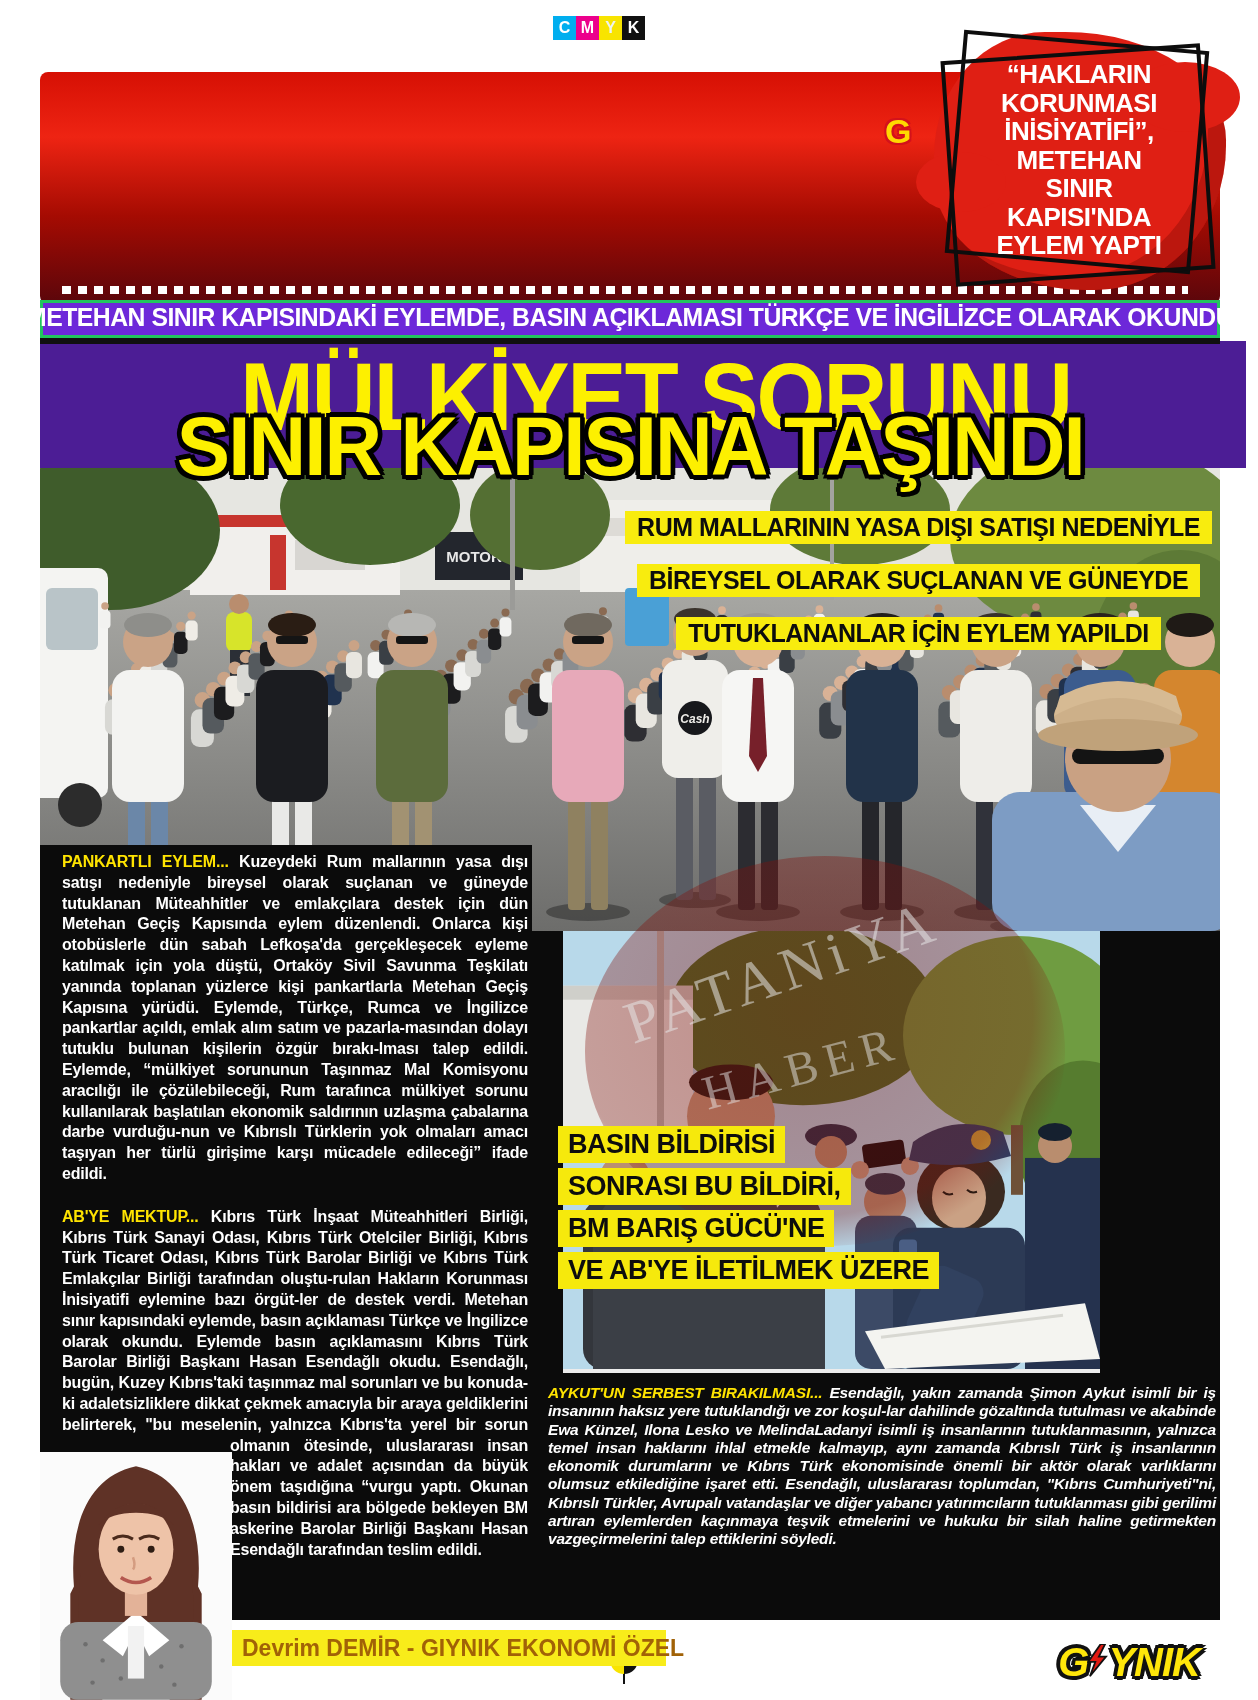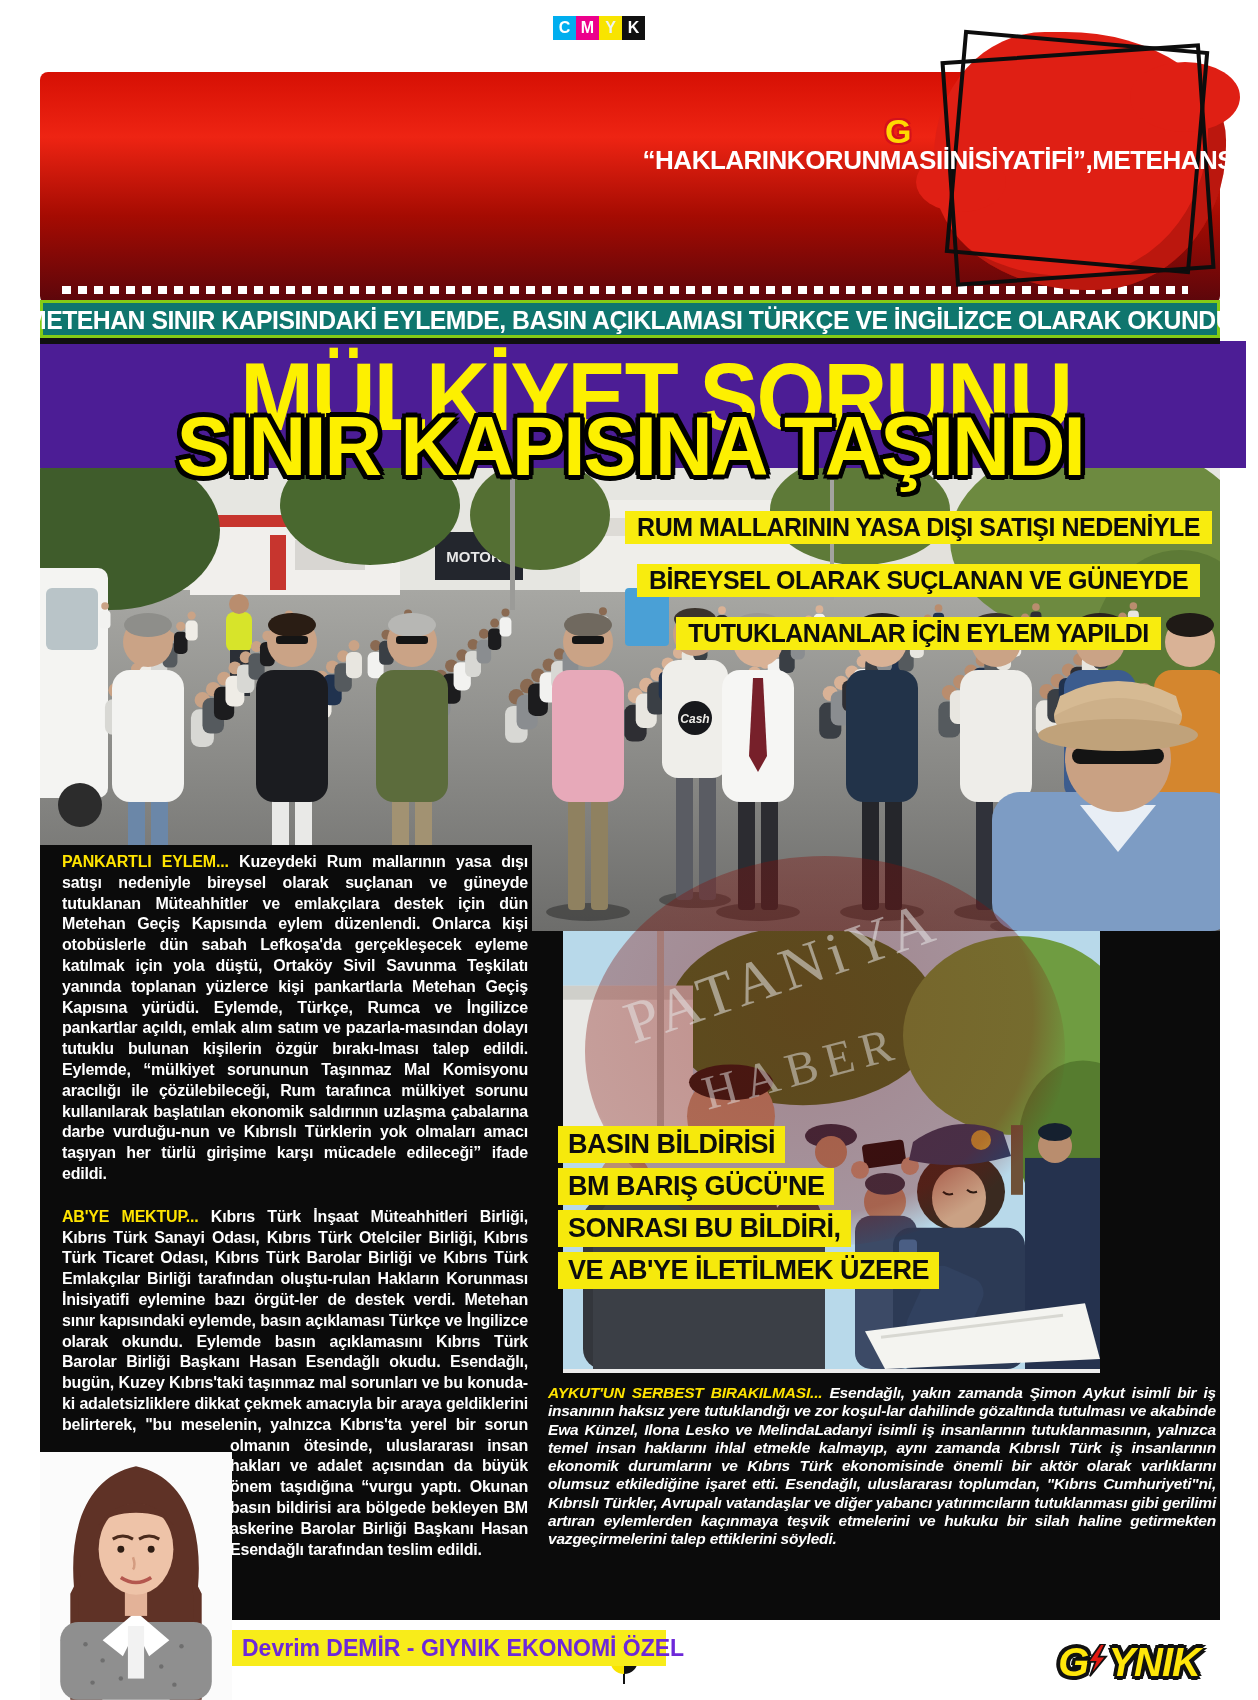--- a/index.html
+++ b/index.html
@@ -29,26 +29,26 @@
   
   .splash{left:928px;top:22px;width:302px;height:276px;z-index:3;}
   .blob,.blob:before,.blob:after{position:absolute;background:#df1f14;}
   .blob{left:6px;top:10px;right:4px;bottom:8px;border-radius:38% 55% 45% 52%/48% 42% 56% 44%;
     box-shadow:0 0 0 0 #df1f14, inset -18px -14px 0 rgba(120,8,4,.35);}
   .blob:before{content:"";width:90px;height:60px;left:-18px;top:120px;border-radius:50%;}
   .blob:after{content:"";width:110px;height:70px;right:-14px;top:30px;border-radius:50%;}
   .frame{position:absolute;border:4px solid #0d0d0d;}
   .f1{left:26px;top:18px;right:30px;bottom:34px;transform:rotate(5deg);}
   .f2{left:20px;top:30px;right:22px;bottom:20px;transform:rotate(-4deg);}
-  .splash-text{position:absolute;inset:0;display:flex;flex-direction:row;justify-content:center;align-items:center;
+  .splash-text{position:absolute;inset:0;display:flex;flex-direction:column;justify-content:center;align-items:center;
     color:#fff;font-weight:800;font-size:26px;line-height:1.1;text-align:center;letter-spacing:-.5px;}
 
   
-  .kicker{left:40px;top:300px;width:1180px;height:38px;background:#0f766e;border:3px solid #84cc16;
-    box-sizing:border-box;z-index:4;display:flex;align-items:flex-end;justify-content:center;
+  .kicker{left:40px;top:300px;width:1180px;height:38px;background:#6d28d9;border:3px solid #22c55e;
+    box-sizing:border-box;z-index:4;display:flex;align-items:flex-start;justify-content:center;
     box-shadow:0 6px 0 #101010;}
   .kicker span{color:#fff;font-weight:800;font-size:25px;letter-spacing:-.5px;transform:scaleX(.99);white-space:nowrap;}
 
   
   .headbox{left:40px;top:341px;width:1180px;height:127px;background:#4c1d95;z-index:2;text-align:center;padding-left:26px;}
   .h-line1{display:inline-block;margin-top:8px;color:#fdf000;font-weight:800;font-size:96px;line-height:1;
     letter-spacing:-2px;transform:scaleX(.92);white-space:nowrap;}
   .h-line2{left:40px;top:404px;width:1180px;text-align:center;z-index:6;}
   .h-line2 span{display:inline-block;color:#fdf000;font-weight:800;font-size:84px;line-height:1;letter-spacing:-2px;
     transform:scaleX(.95);white-space:nowrap;
@@ -91,21 +91,21 @@
   .photo-float{float:left;width:158px;height:170px;margin:4px 10px 0 0;}
   .col-right{left:548px;top:1384px;width:668px;z-index:5;color:#fff;font-size:15.5px;font-weight:700;
     line-height:1.18;text-align:justify;letter-spacing:-.2px;font-style:italic;}
 
   
   .portrait{left:40px;top:1452px;width:192px;height:248px;z-index:8;background:#fbfbfb;}
   .portrait svg{display:block;width:100%;height:100%;}
 
   
   .ribbon{left:100px;top:1630px;width:566px;height:36px;background:#f8ec1a;z-index:7;display:flex;align-items:center;}
-  .ribbon span{margin-left:142px;color:#6d28d9;font-weight:800;font-size:23px;white-space:nowrap;}
+  .ribbon span{margin-left:142px;color:#a16207;font-weight:800;font-size:23px;white-space:nowrap;}
 
   
   .regmark{left:600px;top:1636px;width:48px;height:48px;z-index:6;}
 
   
   .glogo{right:58px;top:1642px;z-index:6;display:flex;align-items:flex-end;}
   .glogo .gl{font-style:italic;font-weight:800;font-size:40px;line-height:1;color:#ffe60a;letter-spacing:-1px;
     text-shadow:-3px -3px 0 #111,3px -3px 0 #111,-3px 3px 0 #111,3px 3px 0 #111,-4px 0 0 #111,4px 0 0 #111,0 4px 0 #111,0 -4px 0 #111;}
   .glogo svg{margin:0 -1px 4px -1px;}
 </style>
@@ -527,22 +527,22 @@
       <path d="M318,408 L500,386" stroke="#d8d8d2" stroke-width="3"></path>
     </svg>
   </div>
 
   <div class="abs wm-circle"></div>
   <div class="abs wm-t1">PATANiYA</div>
   <div class="abs wm-t2">HABER</div>
 
   <div class="abs chips">
     <span>BASIN BİLDİRİSİ</span>
+    <span>SONRASI BU BİLDİRİ,</span>
     <span>BM BARIŞ GÜCÜ'NE</span>
-    <span>SONRASI BU BİLDİRİ,</span>
     <span>VE AB'YE İLETİLMEK ÜZERE</span>
   </div>
 
   <div class="abs col-left">
     <p><span class="lead">PANKARTLI EYLEM...</span><span> Kuzeydeki Rum mallarının yasa dışı satışı nedeniyle bireysel olarak suçlanan ve güneyde tutuklanan Müteahhitler ve emlakçılara destek için dün Metehan Geçiş Kapısında eylem düzenlendi. Onlarca kişi otobüslerle dün sabah Lefkoşa'da gerçekleşecek eyleme katılmak için yola düştü, Ortaköy Sivil Savunma Teşkilatı yanında toplanan yüzlerce kişi pankartlarla Metehan Geçiş Kapısına yürüdü. Eylemde, Türkçe, Rumca ve İngilizce pankartlar açıldı, emlak alım satım ve pazarla-masından dolayı tutuklu bulunan kişilerin özgür bırakı-lması talep edildi. Eylemde, “mülkiyet sorununun Taşınmaz Mal Komisyonu aracılığı ile çözülebileceği, Rum tarafınca mülkiyet sorunu kullanılarak başlatılan ekonomik saldırının uzlaşma çabalarına darbe vurduğu-nun ve Kıbrıslı Türklerin yok olmaları amacı taşıyan her türlü girişime karşı mücadele edileceği” ifade edildi.</span></p>
     <p><span class="lead">AB'YE MEKTUP...</span><span> Kıbrıs Türk İnşaat Müteahhitleri Birliği, Kıbrıs Türk Sanayi Odası, Kıbrıs Türk Otelciler Birliği, Kıbrıs Türk Ticaret Odası, Kıbrıs Türk Barolar Birliği ve Kıbrıs Türk Emlakçılar Birliği tarafından oluştu-rulan Hakların Korunması İnisiyatifi eylemine bazı örgüt-ler de destek verdi. Metehan sınır kapısındaki eylemde, basın açıklaması Türkçe ve İngilizce olarak okundu. Eylemde basın açıklamasını Kıbrıs Türk Barolar Birliği Başkanı Hasan Esendağlı okudu.  Esendağlı, bugün, Kuzey Kıbrıs'taki taşınmaz mal sorunları ve bu konuda-ki adaletsizliklere dikkat çekmek amacıyla bir araya geldiklerini belirterek, "bu meselenin, yalnızca Kıbrıs'ta</span>
     <span class="photo-float"></span>
     <span>yerel bir sorun olmanın ötesinde, uluslararası insan hakları ve adalet açısından da büyük önem taşıdığına “vurgu yaptı. Okunan basın bildirisi ara bölgede bekleyen BM askerine Barolar Birliği Başkanı Hasan Esendağlı tarafından teslim edildi.</span></p>
   </div>
 

